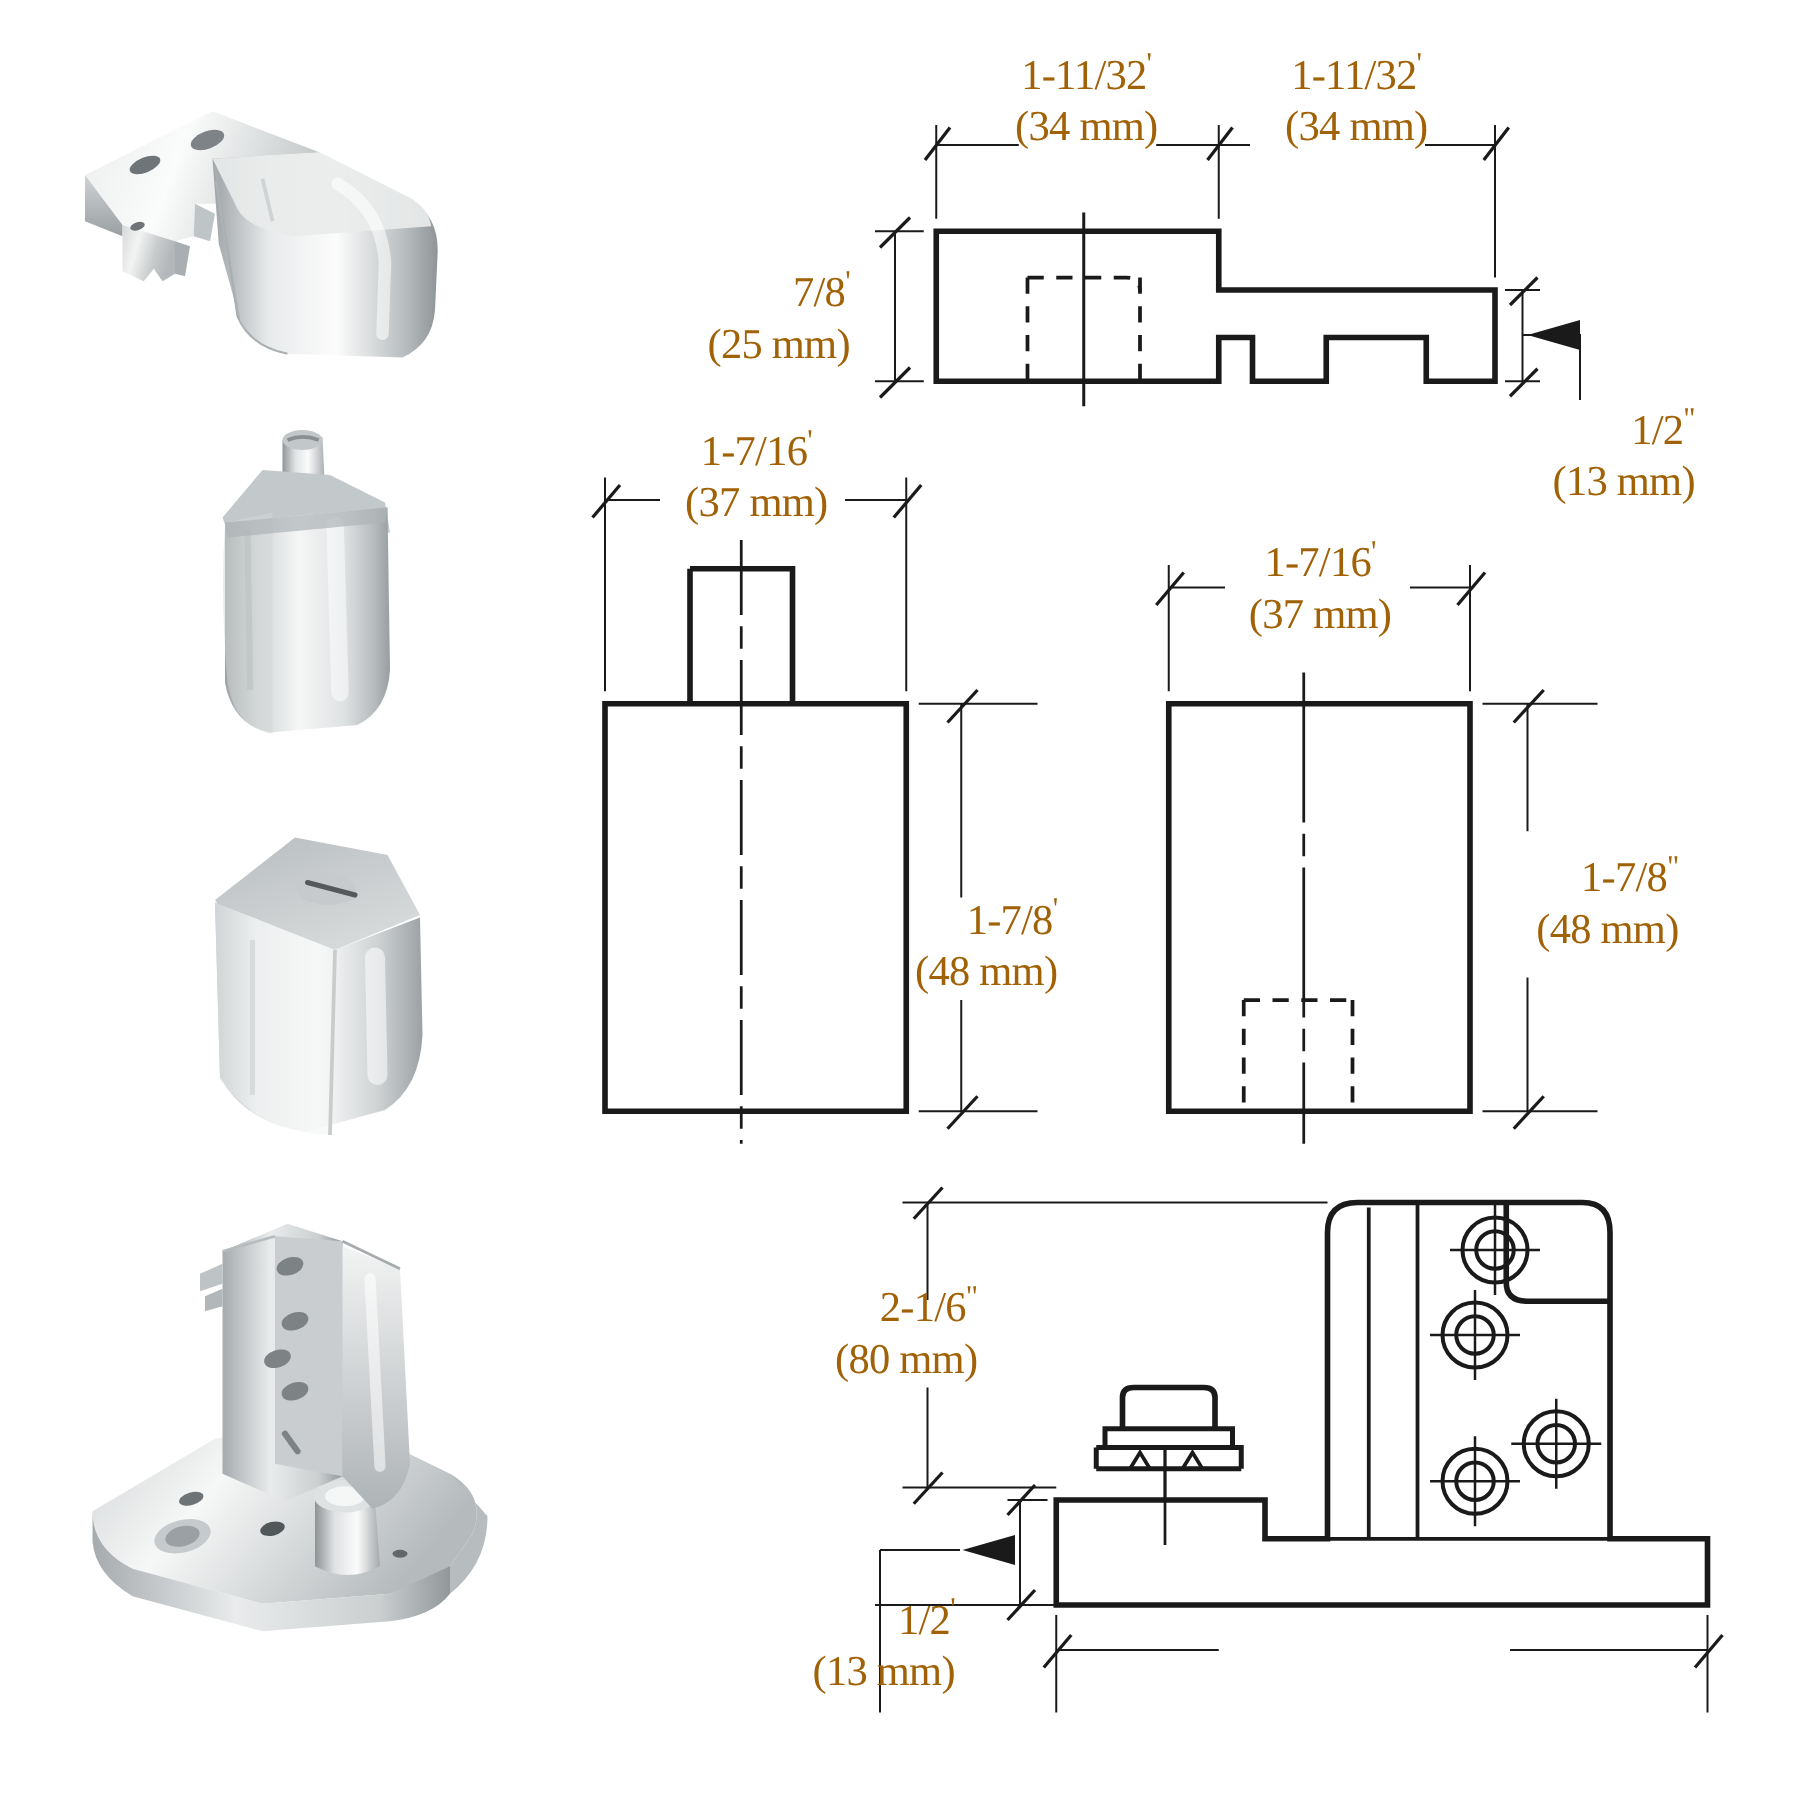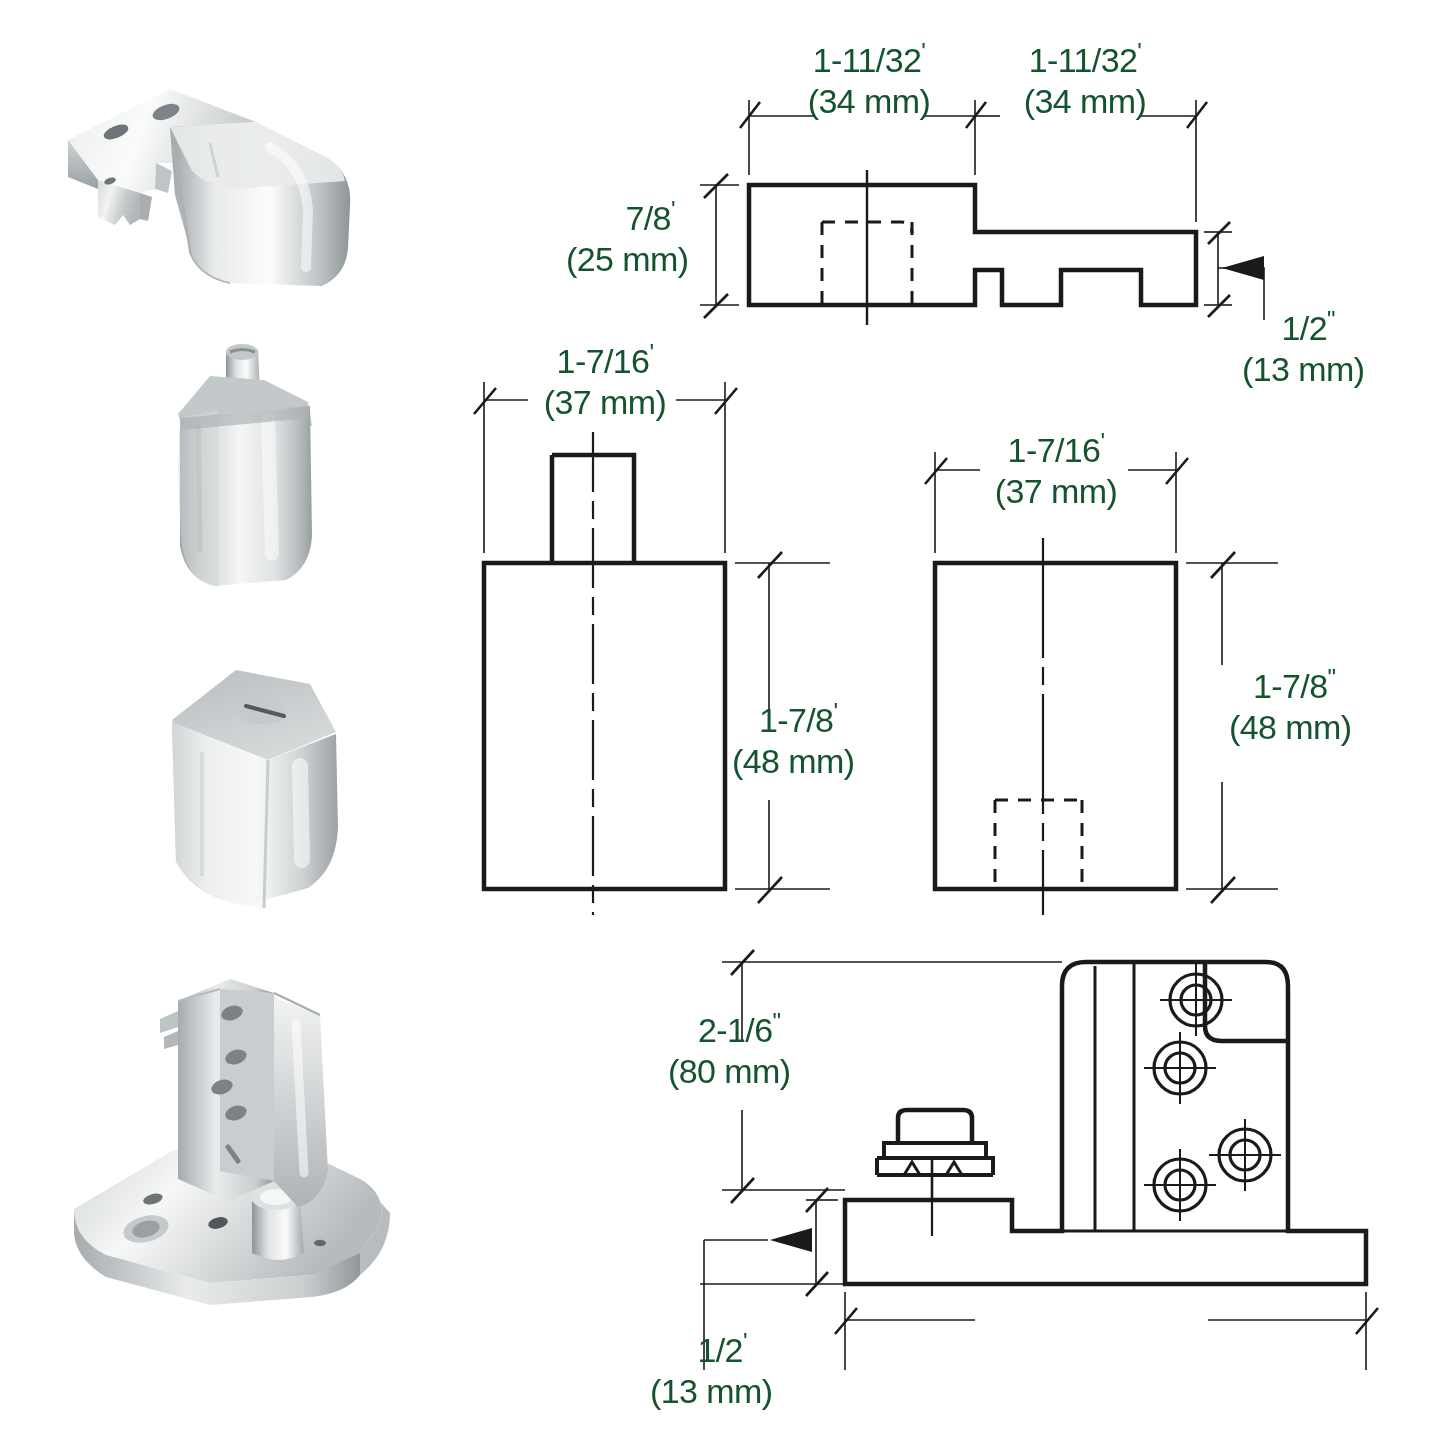--- a/index.html
+++ b/index.html
@@ -7,31 +7,31 @@
   body{
     width:1445px;height:1445px;position:relative;overflow:hidden;
     font-family:"Liberation Sans","DejaVu Sans",sans-serif;
     color:#111111;
   }
   #sheet{position:absolute;inset:0;background:#fff;}
 
   
   .dimtext{
     position:absolute;
-    font-family:Liberation Sans, sans-serif;
+    font-family:Liberation Serif, serif;
     font-size:34px;
     line-height:1.22;
     letter-spacing:-0.6px;
-    color:#14532d;
+    color:#a16207;
     white-space:nowrap;
     font-weight:400;
   }
   .dimtext .l1,.dimtext .l2{display:block;}
   .dimtext.ctr{text-align:center;transform:translateX(-50%);}
-  .dimtext.lft{text-align:center;}
+  .dimtext.lft{text-align:right;margin-top:16px;}
   .dimtext .unit{font-size:24px;vertical-align:super;line-height:0;}
 
   
   .photo{position:absolute;}
   .photo svg{display:block;}
 
   svg.draw{position:absolute;left:0;top:0;overflow:visible;}
 </style>
 </head>
 <body>
@@ -434,19 +434,19 @@
   <div class="dimtext lft" style="left:1229px;top:666px;">
     <span class="l1" style="padding-left:8px;"><span>1-7/8</span><span class="unit">"</span></span>
     <span class="l2">(48 mm)</span>
   </div>
 
   <div class="dimtext lft" style="left:668px;top:1010px;">
     <span class="l1" style="padding-left:20px;"><span>2-1/6</span><span class="unit">"</span></span>
     <span class="l2">(80 mm)</span>
   </div>
 
-  <div class="dimtext lft" style="left:650px;top:1330px;">
+  <div class="dimtext lft" style="left:650px;top:1260px;">
     <span class="l1" style="padding-left:22px;"><span>1/2</span><span class="unit">'</span></span>
     <span class="l2">(13 mm)</span>
   </div>
 
 
 </div>
 
 </body></html>

